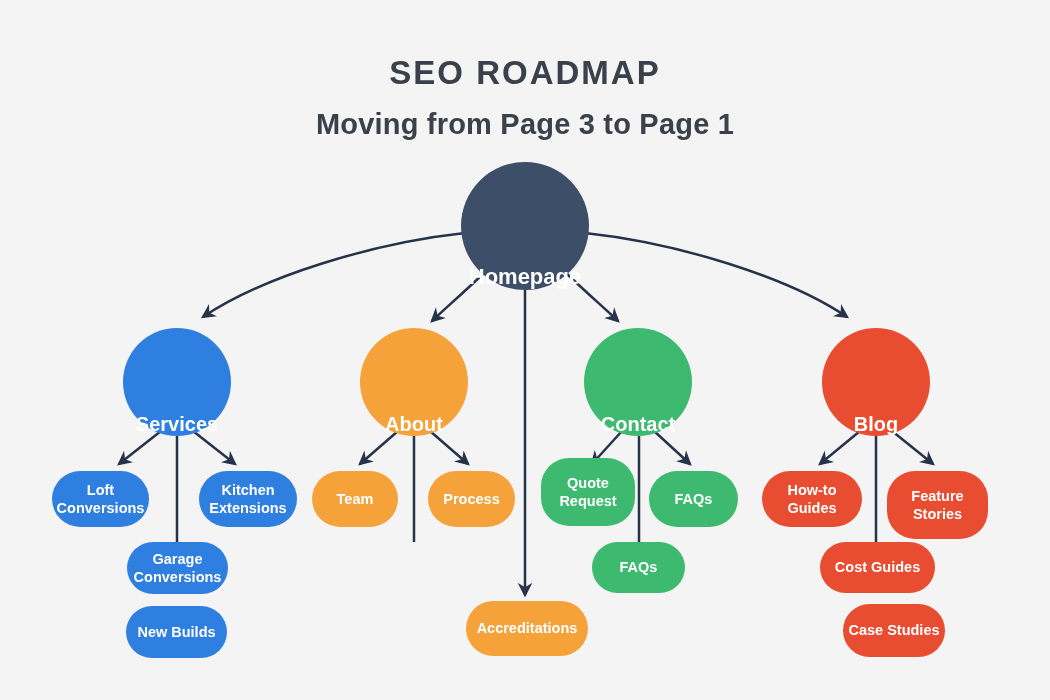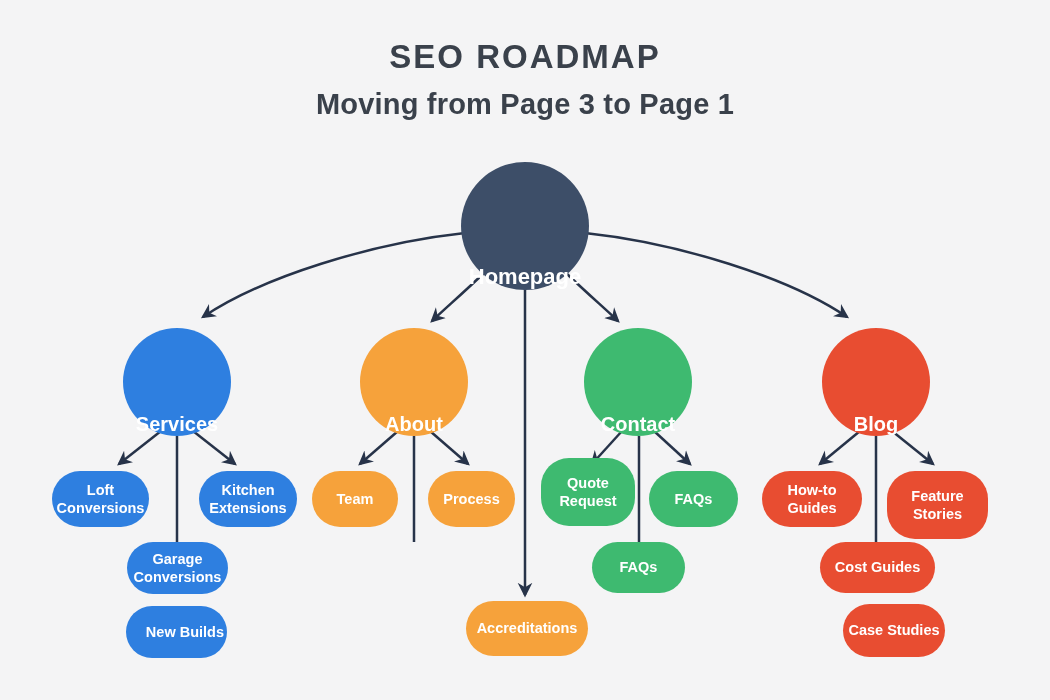--- a/index.html
+++ b/index.html
@@ -5,21 +5,21 @@
   html,body { margin:0; padding:0; background:#e9e9ea; }
   .canvas {
     position:relative; width:1050px; height:700px; overflow:hidden;
     background:var(--background,#f4f4f5);
     font-family:"Liberation Sans", sans-serif;
   }
   .connectors { position:absolute; left:0; top:0; width:1050px; height:700px; }
   .connectors path { fill:none; stroke:var(--connector,#273349); stroke-width:2.5; }
 
   header { position:absolute; top:38px; left:0; right:0; text-align:center; color:var(--title_text,#3a414b); }
-  .title    { margin:0; font-size:33px; font-weight:800; letter-spacing:2px; }
+  .title    { margin:16px; font-size:33px; font-weight:800; letter-spacing:2px; }
   .subtitle { margin:12px 0 0; font-size:29px; font-weight:600; letter-spacing:0.2px; }
 
   .circle {
     position:absolute; border-radius:50%; display:flex; align-items:flex-end; justify-content:center;
     color:#fff; font-weight:bold; text-align:center;
   }
   .pill {
     position:absolute; border-radius:28px; display:flex; align-items:center; justify-content:center;
     color:#fff; font-weight:bold; font-size:14.5px; line-height:1.25; text-align:center; padding:0 3px;
     box-sizing:border-box;
@@ -28,21 +28,21 @@
   
   .n-homepage { left:461px; top:162px; width:128px; height:128px; font-size:22px; background:var(--homepage); }
   .n-services { left:123px; top:328px; width:108px; height:108px; font-size:20px; background:var(--services); }
   .n-about    { left:360px; top:328px; width:108px; height:108px; font-size:20px; background:var(--about); }
   .n-contact  { left:584px; top:328px; width:108px; height:108px; font-size:20px; background:var(--contact); }
   .n-blog     { left:822px; top:328px; width:108px; height:108px; font-size:20px; background:var(--blog); }
 
   .n-loft          { left:52px;  top:471px; width:97px;  height:56px; background:var(--services); }
   .n-kitchen       { left:199px; top:471px; width:98px;  height:56px; background:var(--services); }
   .n-garage        { left:127px; top:542px; width:101px; height:52px; background:var(--services); }
-  .n-new-builds    { left:126px; top:606px; width:101px; height:52px; background:var(--services);justify-content:flex-end; }
+  .n-new-builds    { left:126px; top:606px; width:101px; height:52px; background:var(--services); }
 
   .n-team          { left:312px; top:471px; width:86px;  height:56px; background:var(--about); }
   .n-process       { left:428px; top:471px; width:87px;  height:56px; background:var(--about); }
   .n-testimonials  { left:353px; top:541px; width:122px; height:52px; background:var(--about); }
   .n-accreditations{ left:466px; top:601px; width:122px; height:55px; background:var(--about); }
 
   .n-quote         { left:541px; top:458px; width:94px;  height:68px; background:var(--contact); }
   .n-faqs-right    { left:649px; top:471px; width:89px;  height:56px; background:var(--contact); }
   .n-faqs-bottom   { left:592px; top:542px; width:93px;  height:51px; background:var(--contact); }
 

